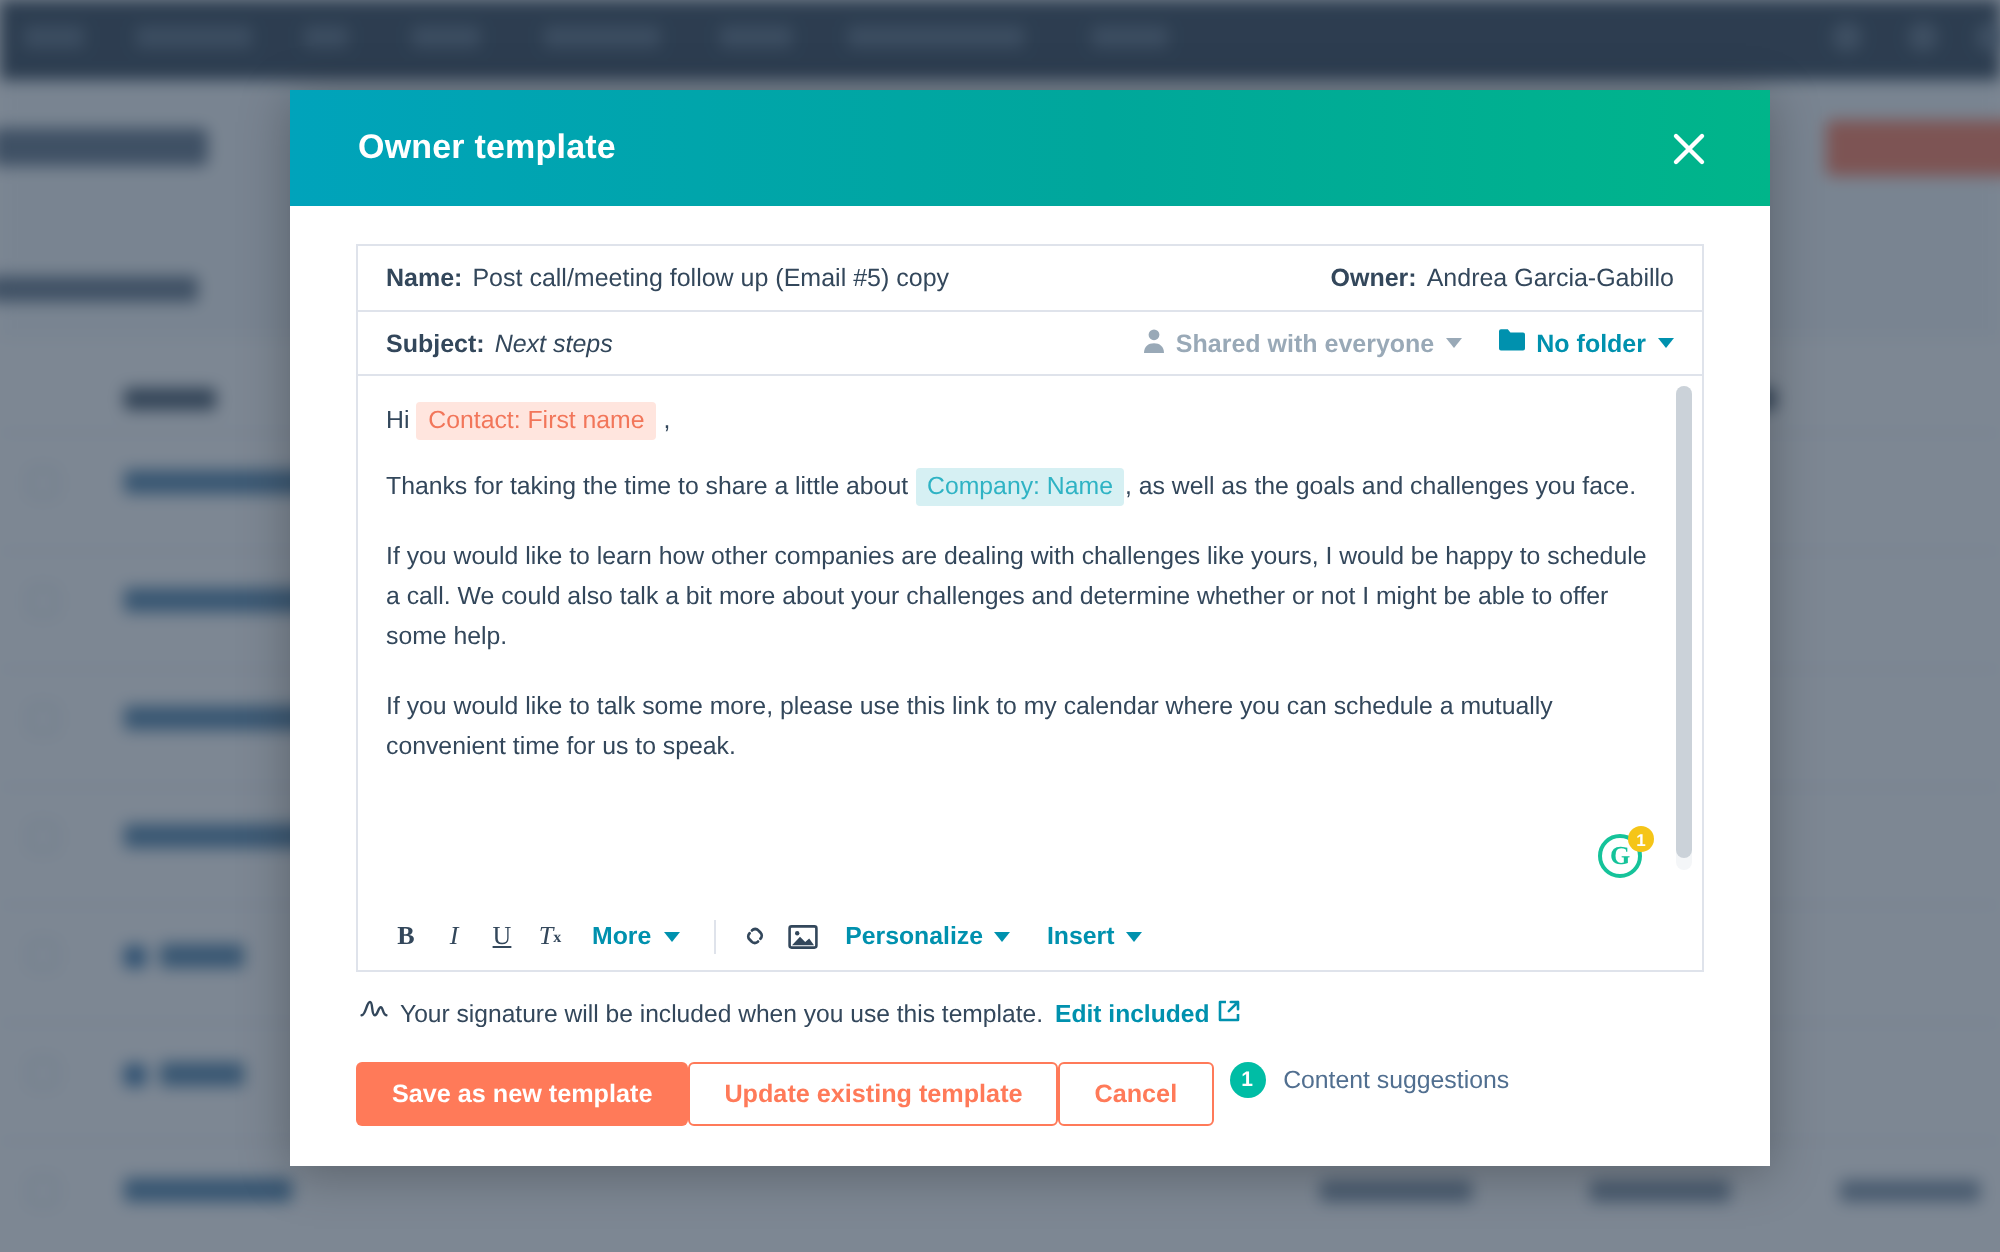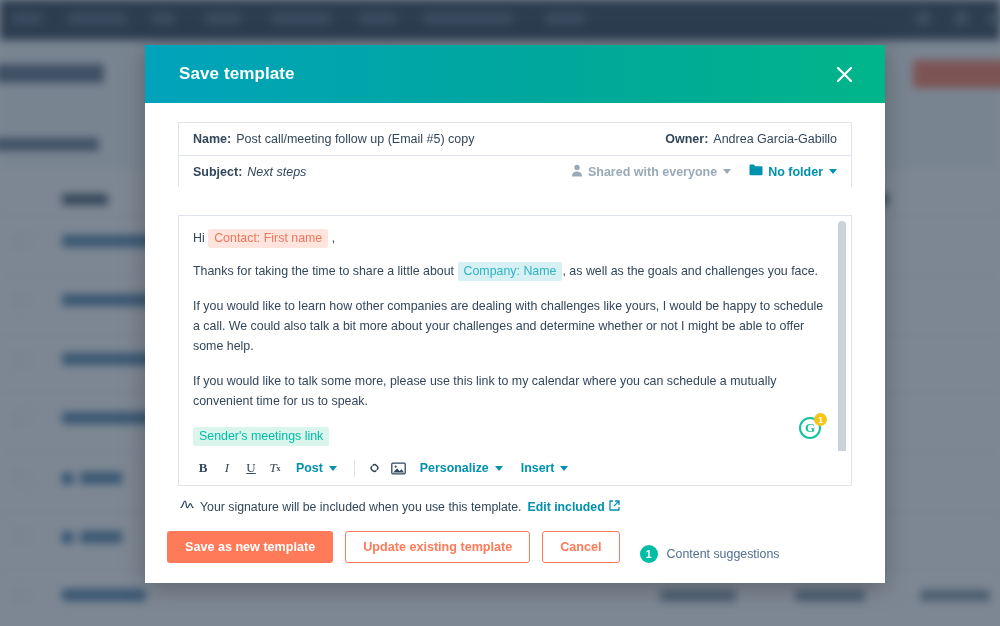--- a/index.html
+++ b/index.html
@@ -125,21 +125,21 @@
   .caret {
     width: 0; height: 0; border-left: 4px solid transparent;
     border-right: 4px solid transparent; border-top: 5px solid currentColor;
     margin-left: 1px;
   }
 
   
   .editor-wrap {
     border: 1px solid #dfe3eb;
     flex: 1 1 auto; min-height: 0;
-    display: flex; flex-direction: column; position: relative; margin-top: 28px;
+    display: flex; flex-direction: column; position: relative;
   }
   .editor-area {
     flex: 1 1 auto; min-height: 0; position: relative;
     overflow: hidden; padding: 12px 26px 6px 14px;
   }
   .ed-p {
     font-size: 12.4px; color: #33475b; line-height: 20px;
     margin-bottom: 15px; font-family: "Liberation Sans", sans-serif;
   }
   .ed-p.tight { margin-bottom: 13px; }
@@ -204,22 +204,22 @@
   .sig-line {
     display: flex; align-items: center; gap: 6px;
     padding: 13px 2px 0 2px; font-size: 12.3px; color: #33475b;
   }
   .sig-link {
     color: #0091ae; font-weight: 700; cursor: pointer;
     display: inline-flex; align-items: center; gap: 4px;
   }
 
   .modal-footer {
-    flex: 0 0 auto; padding: 17px 33px 20px 22px;
-    display: flex; align-items: flex-end; gap: 12px;
+    flex: 0 0 auto; padding: 17px 33px 20px 33px;
+    display: flex; align-items: flex-start; 
   }
   .btn {
     height: 32px; padding: 0 17px; border-radius: 3px;
     font-size: 12.6px; font-weight: 600; cursor: pointer;
     display: flex; align-items: center; justify-content: center;
     border: 1px solid transparent; white-space: nowrap;
   }
   .btn-primary { background: #ff7a59; color: #ffffff; }
   .btn-secondary { background: #ffffff; color: #ff7a59; border-color: #ff7a59; }
   .content-sugg {
@@ -299,21 +299,21 @@
     <div class="bg-nav-icon" style="left:954px;"></div>
     <div class="bg-nav-icon" style="left:988px;"></div>
   </div>
 </div>
 
 <div class="bg-overlay"></div>
 
 <div class="modal">
 
   <div class="modal-header">
-    <div class="modal-title">Save template</div>
+    <div class="modal-title">Owner template</div>
     <div class="close-btn">
       <svg width="17" height="17" viewBox="0 0 17 17" aria-hidden="true">
         <path d="M2 2 L15 15 M15 2 L2 15" stroke="#ffffff" stroke-width="2.2" stroke-linecap="round"></path>
       </svg>
     </div>
   </div>
 
   <div class="modal-body">
 
     <div class="meta-card">
@@ -368,44 +368,41 @@
 
         <div class="ed-p">
           <span>Thanks for taking the time to share a little about</span>
           <span class="token token-company">Company: Name</span><span>, as well as the goals and challenges you face.</span>
         </div>
 
         <div class="ed-p">If you would like to learn how other companies are dealing with challenges like yours, I would be happy to schedule a call. We could also talk a bit more about your challenges and determine whether or not I might be able to offer some help.</div>
 
         <div class="ed-p">If you would like to talk some more, please use this link to my calendar where you can schedule a mutually convenient time for us to speak.</div>
 
-        <div class="ed-p">
-          <span class="token token-meetings">Sender's meetings link</span>
-        </div>
 
         <div class="ed-scrollbar">
           <div class="ed-scrollthumb"></div>
         </div>
 
         <div class="grammarly">
           <div class="gr-circle">G</div>
           <div class="gr-badge">1</div>
         </div>
       </div>
 
       <div class="toolbar">
         <div class="tb-btn tb-b">B</div>
         <div class="tb-btn tb-i">I</div>
         <div class="tb-btn tb-u">U</div>
         <div class="tb-btn tb-tx">
           <span>T</span>
             <sub>x</sub>
         </div>
         <div class="tb-text">
-          <span>Post</span>
+          <span>More</span>
           <span class="caret"></span>
         </div>
         <div class="tb-sep"></div>
         <div class="tb-icon">
           <svg width="13" height="14" viewBox="0 0 13 14" aria-hidden="true">
             <path d="M5 4.2 a2.2 2.2 0 0 1 3.2 0 l1 1 a2.3 2.3 0 0 1 0 3.2" stroke="#33475b" stroke-width="1.4" fill="none" stroke-linecap="round"></path>
             <path d="M8 9.8 a2.2 2.2 0 0 1 -3.2 0 l-1 -1 a2.3 2.3 0 0 1 0 -3.2" stroke="#33475b" stroke-width="1.4" fill="none" stroke-linecap="round"></path>
           </svg>
         </div>
         <div class="tb-icon">

